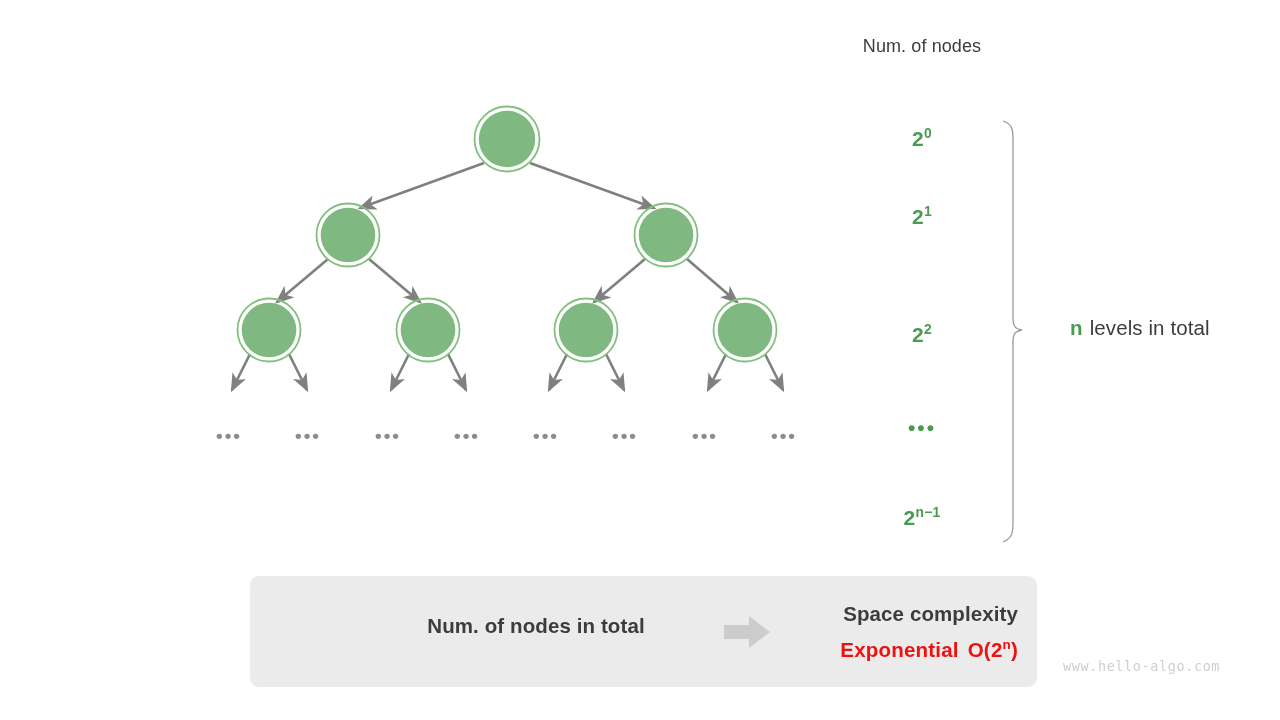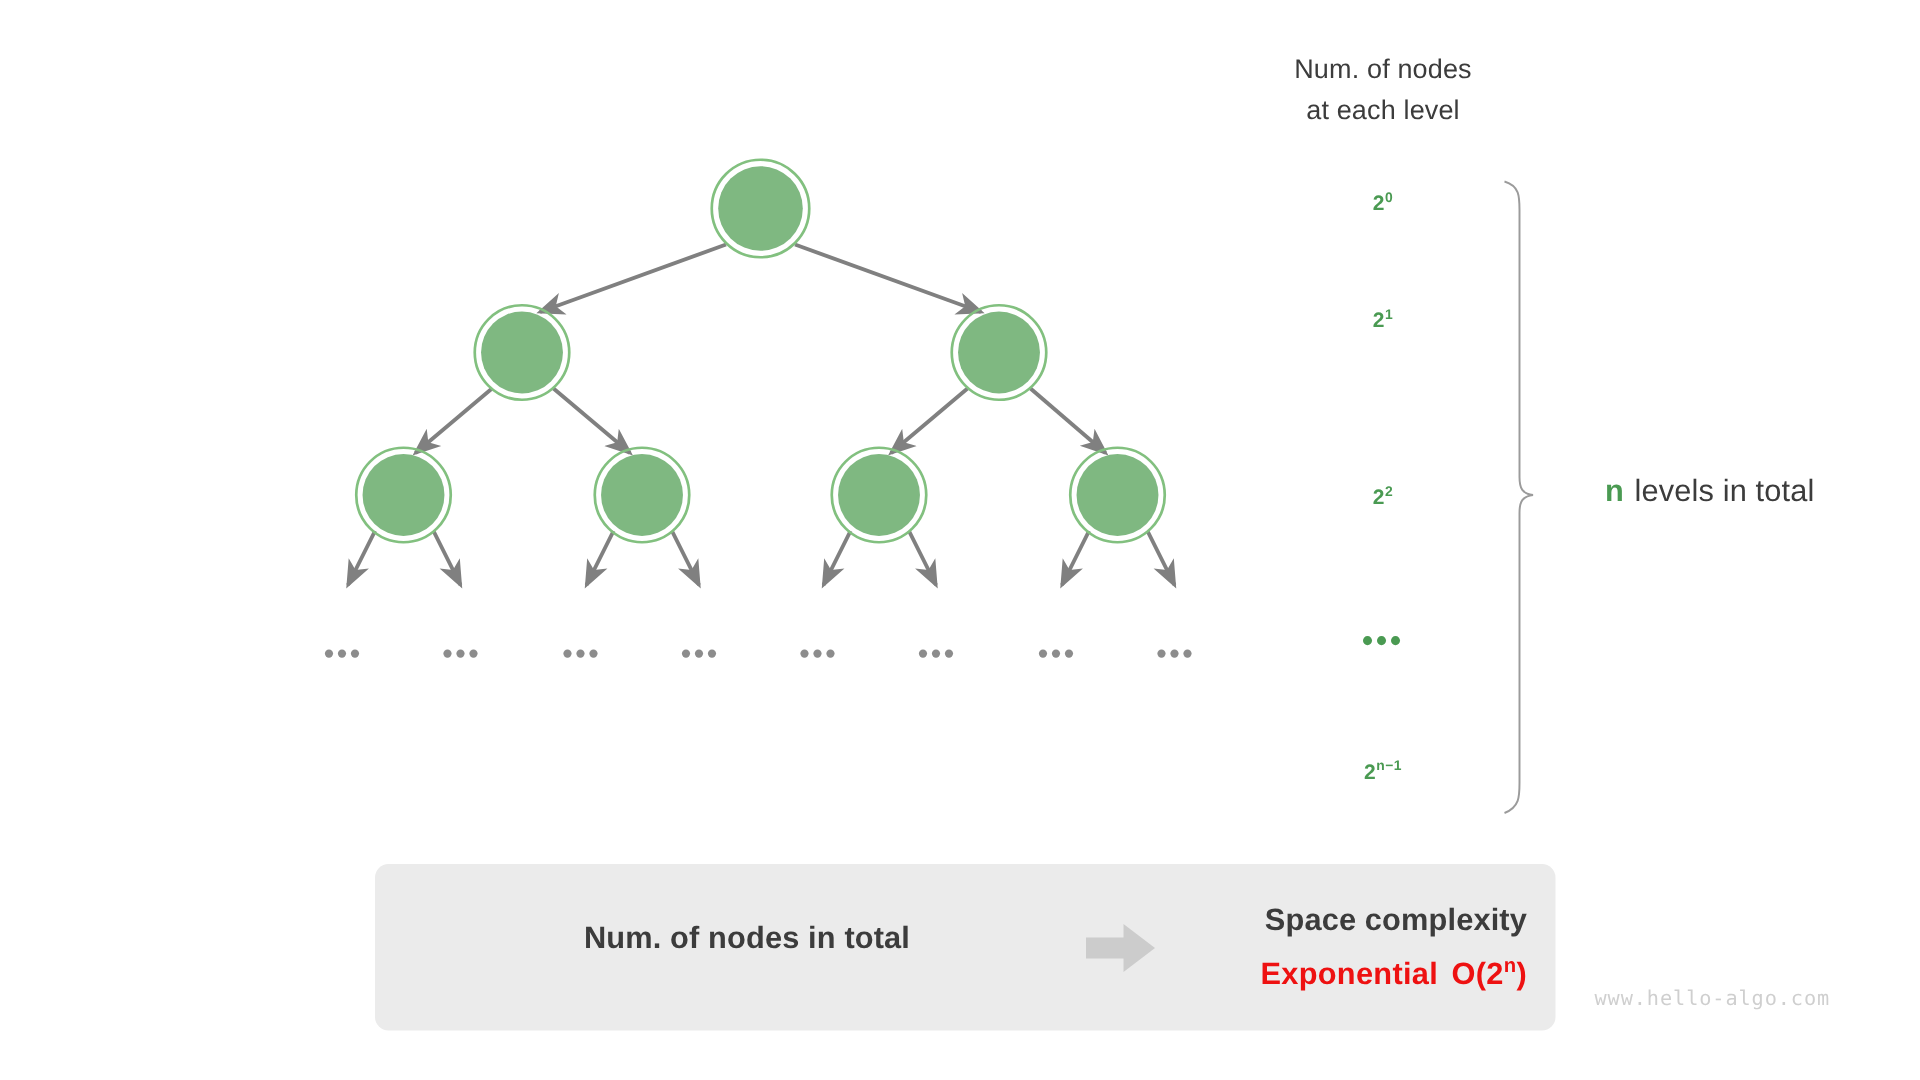--- a/index.html
+++ b/index.html
@@ -44,21 +44,21 @@
     letter-spacing: 0.1px;
   }
   .levels-heading .l2 { display: block; }
 
   .level-label {
     position: absolute;
     width: 150px;
     text-align: center;
     color: #4a9a52;
     font-weight: bold;
-    font-size: 14px;
+    font-size: 21px;
     letter-spacing: 0.3px;
     white-space: nowrap;
   }
   .level-label sup {
     font-size: 0.66em;
     vertical-align: super;
     line-height: 0;
   }
   .lv0 { left: 847px; top: 127px; }
   .lv1 { left: 847px; top: 205px; }
@@ -95,20 +95,21 @@
   .summary-left {
     position: absolute;
     left: 250px;
     top: 576px;
     width: 496px;
     height: 111px;
     display: flex;
     flex-direction: column;
     align-items: center;
     justify-content: center;
+    padding-left: 38px;
   }
   .summary-right {
     position: absolute;
     left: 782px;
     top: 576px;
     width: 236px;
     height: 111px;
     display: flex;
     flex-direction: column;
     align-items: flex-end;
@@ -256,21 +257,20 @@
     <g fill="none" stroke="#9b9b9b" stroke-width="1.3">
       <path d="M1003,121 C1013,124 1013,131 1013,140
                L1013,318 C1013,326 1015,329 1022,330
                C1015,331 1013,334 1013,342
                L1013,522 C1013,531 1013,538 1003,542"></path>
     </g>
   </svg>
 
   <div class="levels-heading">
     <span>Num. of nodes</span>
-    <span class="l2">at each level</span>
   </div>
 
   <div class="level-label lv0">
     <span>2</span><sup>0</sup>
   </div>
   <div class="level-label lv1">
     <span>2</span><sup>1</sup>
   </div>
   <div class="level-label lv2">
     <span>2</span><sup>2</sup>

